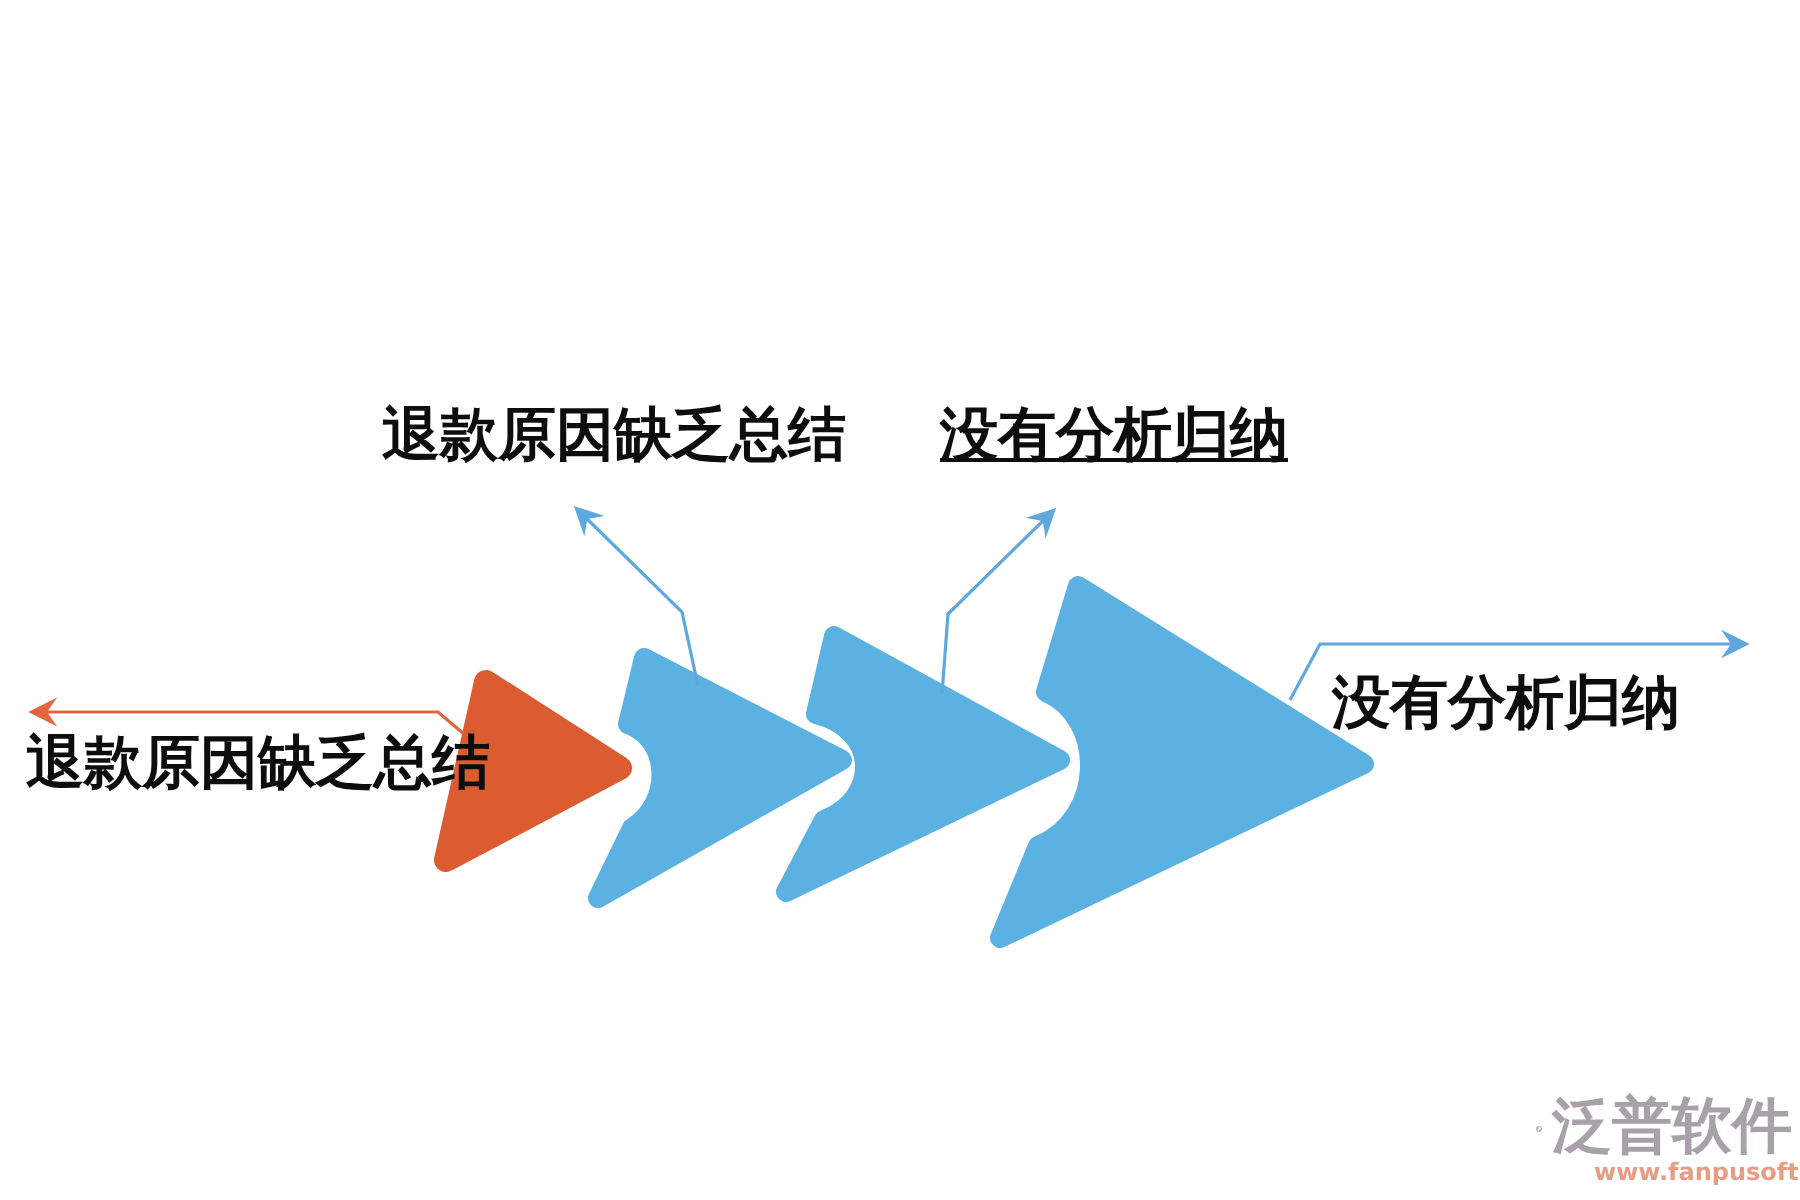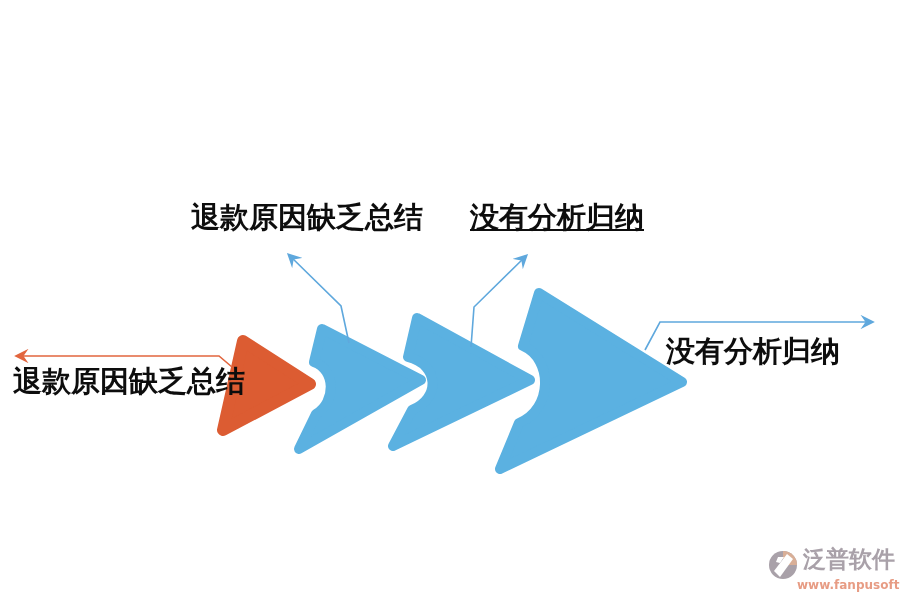--- a/index.html
+++ b/index.html
@@ -13,21 +13,21 @@
     color:#0d0d0d;white-space:nowrap;letter-spacing:0px;
   }
   .label-step2{left:191px;top:202px;}
   .label-step3{left:470px;top:202px;text-decoration:underline;}
   .label-step1{left:13px;top:366px;}
   .label-step4{left:666px;top:336px;}
   .watermark{position:absolute;left:768px;top:546px;width:128px;height:50px;}
   .wm-row{display:flex;align-items:flex-start;}
   .wm-logo{width:30px;height:33px;margin-top:2px;}
   .wm-brand{
-    font-size:23px;font-weight:bold;color:#a9a1a9;line-height:1.2;
+    font-size:30px;font-weight:bold;color:#a9a1a9;line-height:1.2;
     white-space:nowrap;margin-left:5px;letter-spacing:0px;
   }
   .wm-url{
     font-size:12px;font-weight:bold;color:#e79c84;white-space:nowrap;
     margin-left:29px;margin-top:-3px;
   }
 </style>
 </head>
 <body>
 

